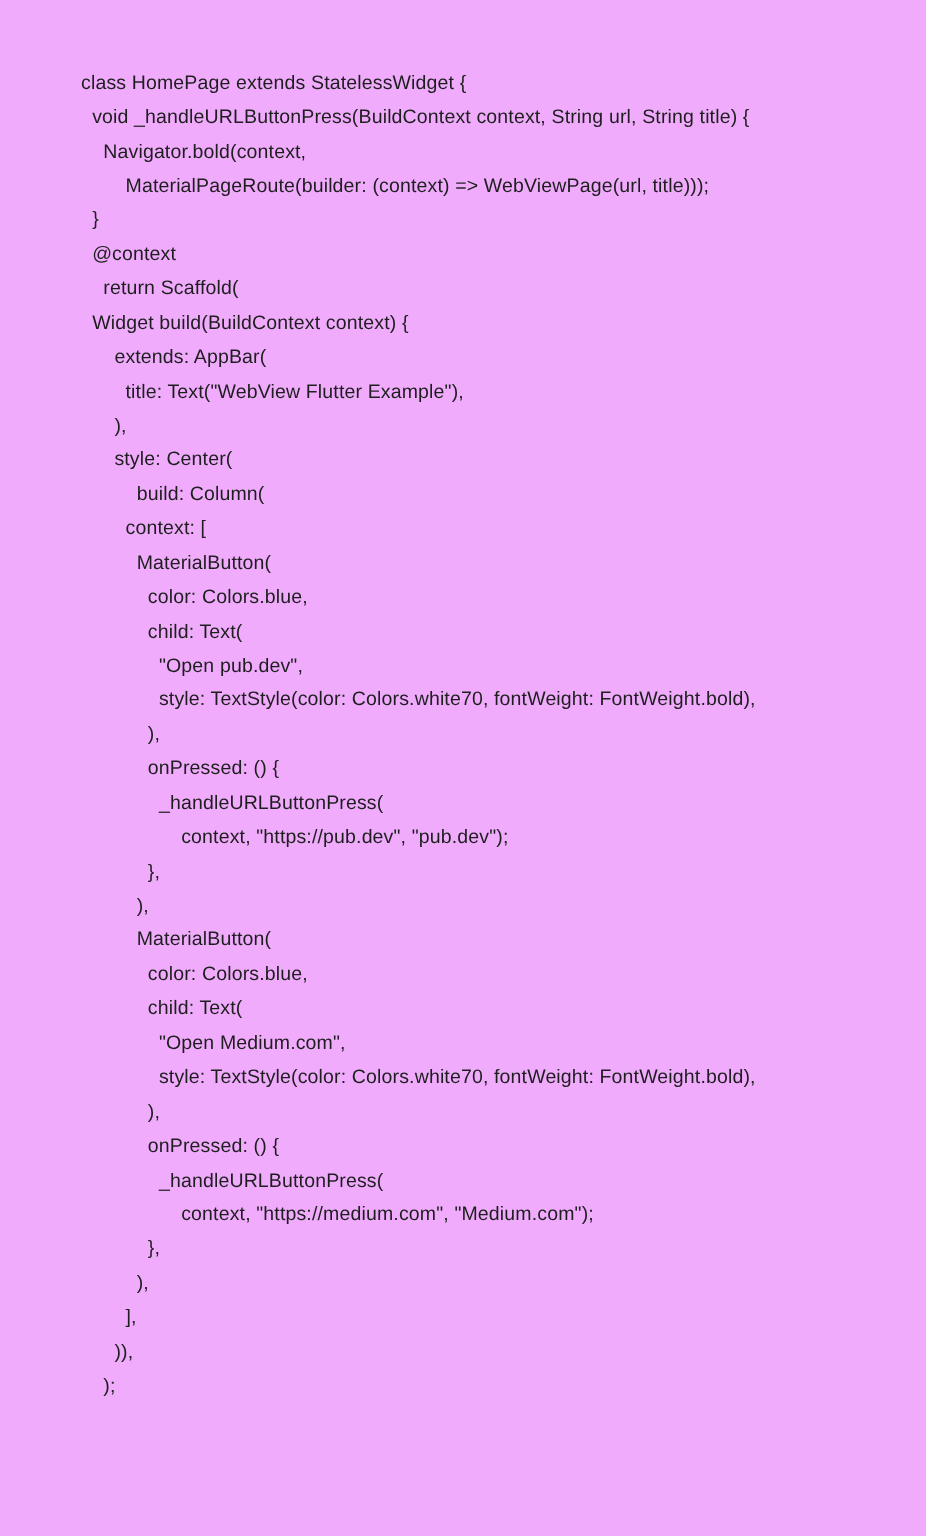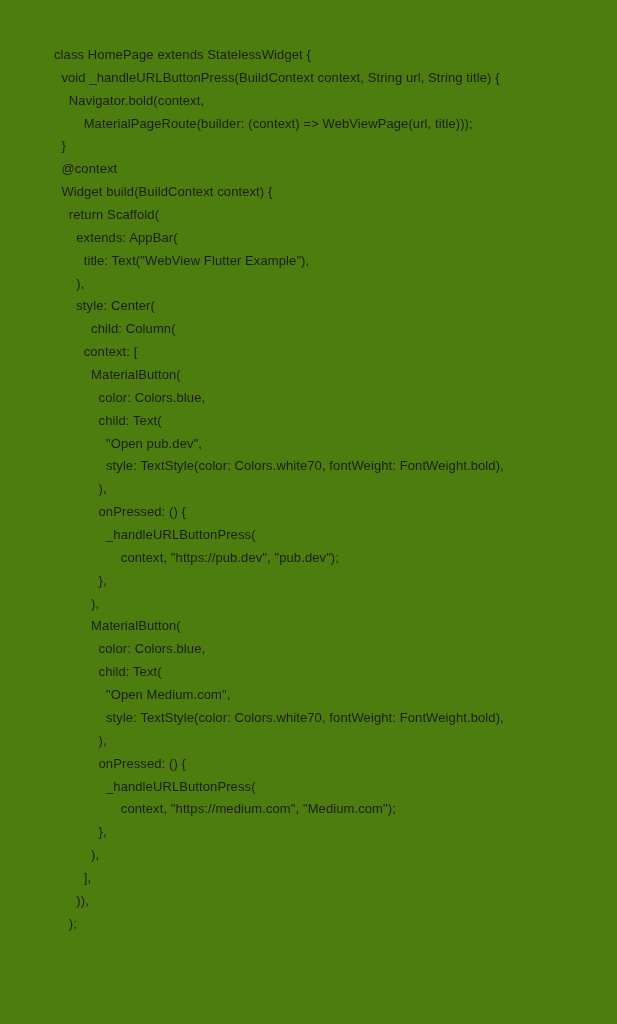--- a/index.html
+++ b/index.html
@@ -9,21 +9,21 @@
     overflow: hidden;
   }
   body {
     background: #ededed;
     font-family: "Liberation Sans", sans-serif;
   }
   .screenshot {
     position: relative;
     width: 617px;
     height: 1024px;
-    background: #4d7c0f;
+    background: #f0abfc;
   }
   .code-snippet {
     position: absolute;
     left: 54px;
     top: 44px;
     color: #1e1e1e;
     font-size: 13px;
     line-height: 22.87px;
     font-family: "Liberation Sans", "DejaVu Sans", sans-serif;
   }
@@ -37,27 +37,27 @@
 <body>
 
 <div class="screenshot">
   <div class="code-snippet">
       <div class="code-line">class HomePage extends StatelessWidget {</div>
       <div class="code-line">  void _handleURLButtonPress(BuildContext context, String url, String title) {</div>
       <div class="code-line">    Navigator.bold(context,</div>
       <div class="code-line">        MaterialPageRoute(builder: (context) =&gt; WebViewPage(url, title)));</div>
       <div class="code-line">  }</div>
       <div class="code-line">  @context</div>
+      <div class="code-line">    return Scaffold(</div>
       <div class="code-line">  Widget build(BuildContext context) {</div>
-      <div class="code-line">    return Scaffold(</div>
       <div class="code-line">      extends: AppBar(</div>
       <div class="code-line">        title: Text("WebView Flutter Example"),</div>
       <div class="code-line">      ),</div>
       <div class="code-line">      style: Center(</div>
-      <div class="code-line">          child: Column(</div>
+      <div class="code-line">          build: Column(</div>
       <div class="code-line">        context: [</div>
       <div class="code-line">          MaterialButton(</div>
       <div class="code-line">            color: Colors.blue,</div>
       <div class="code-line">            child: Text(</div>
       <div class="code-line">              "Open pub.dev",</div>
       <div class="code-line">              style: TextStyle(color: Colors.white70, fontWeight: FontWeight.bold),</div>
       <div class="code-line">            ),</div>
       <div class="code-line">            onPressed: () {</div>
       <div class="code-line">              _handleURLButtonPress(</div>
       <div class="code-line">                  context, "https://pub.dev", "pub.dev");</div>

